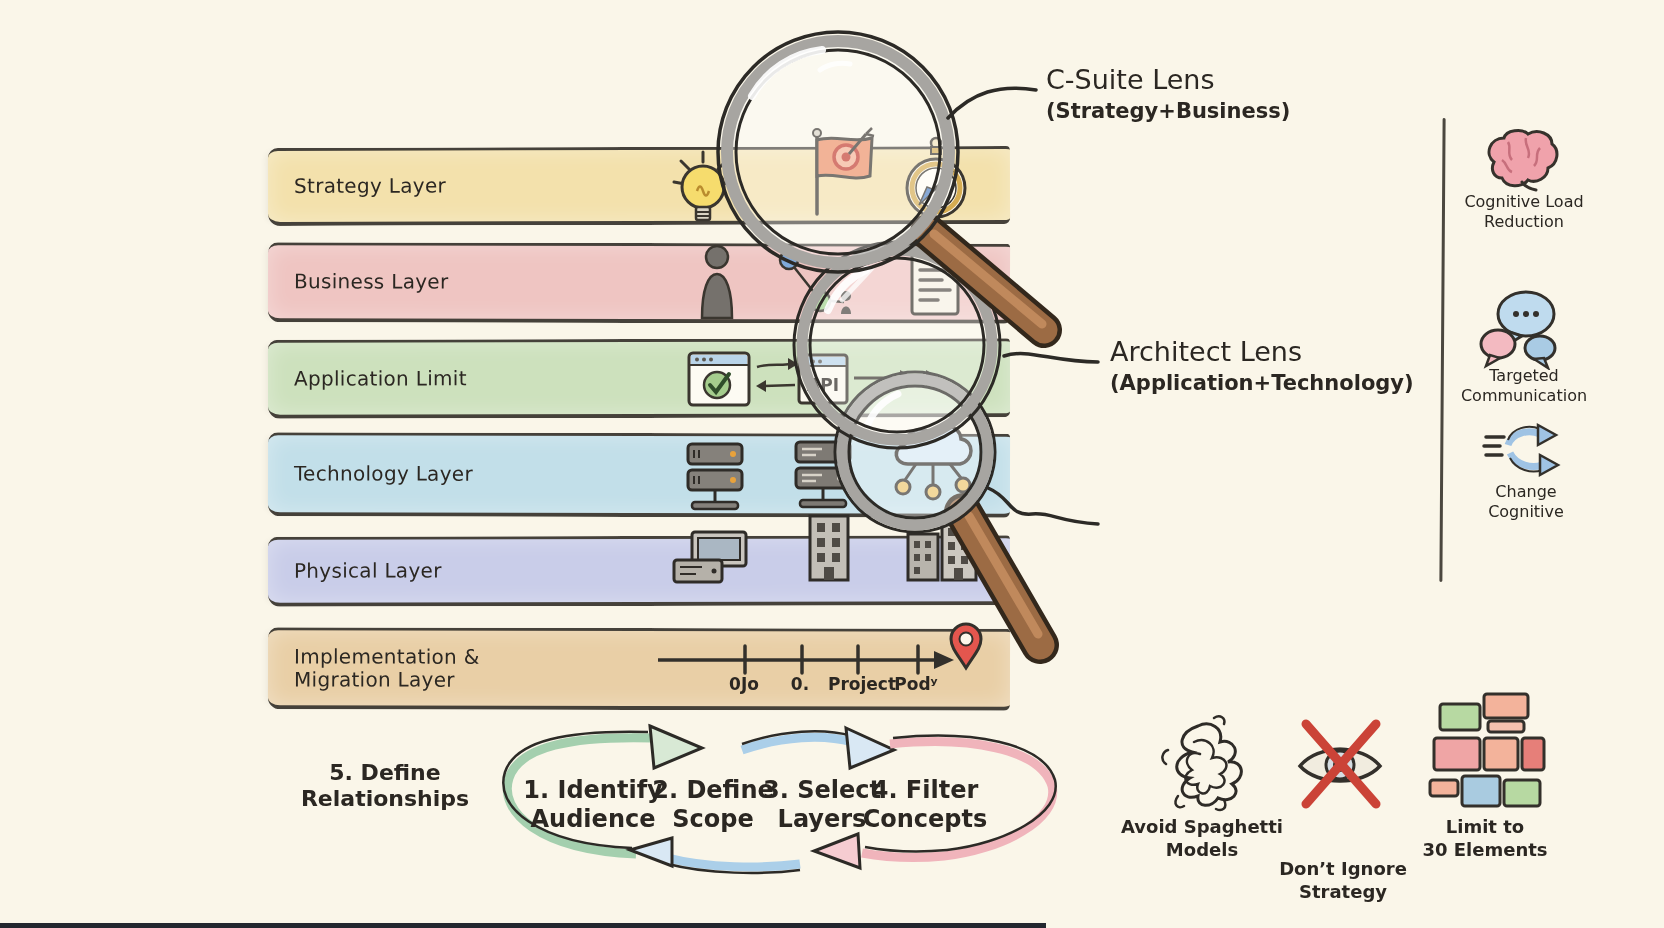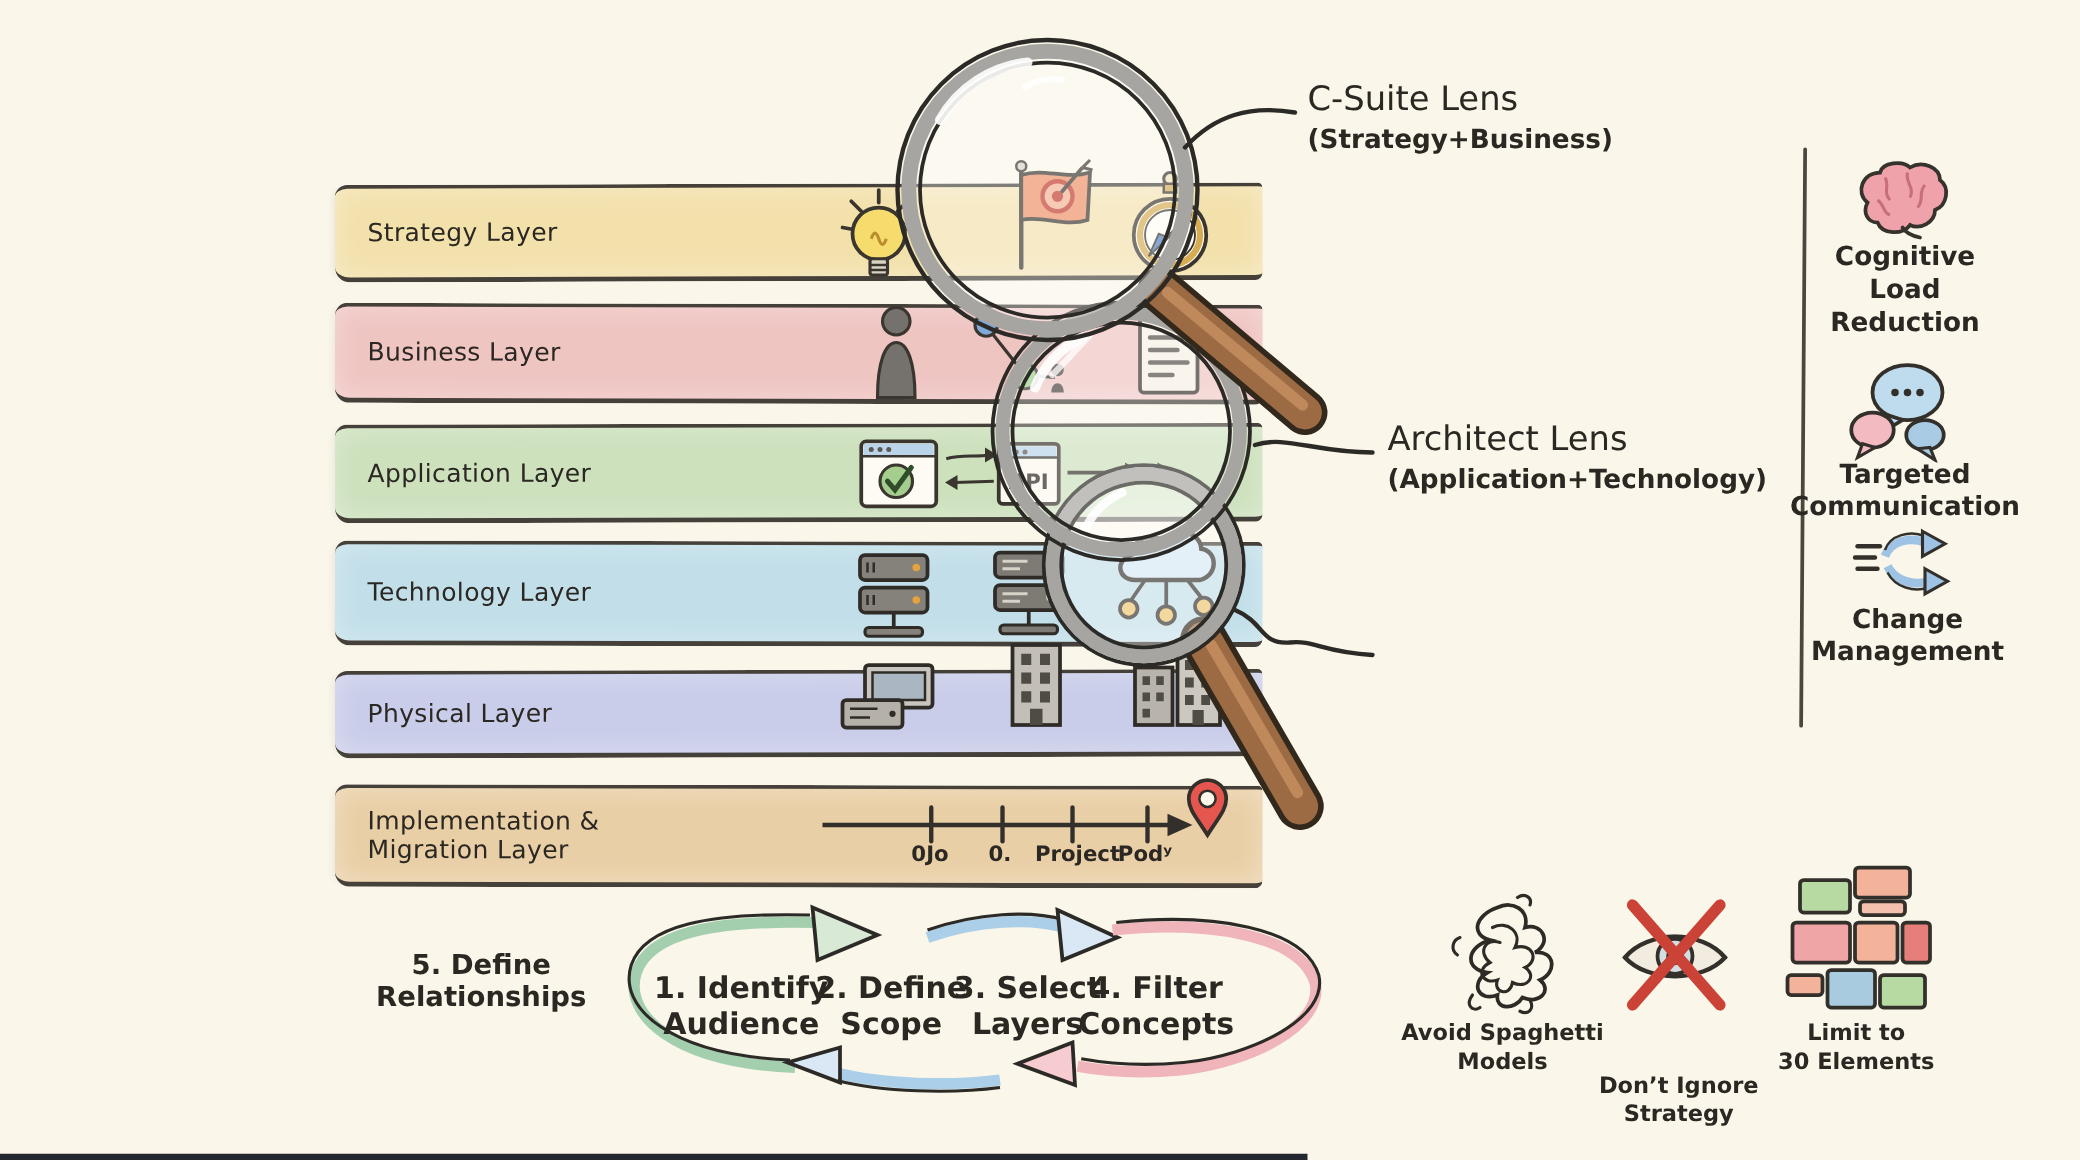--- a/index.html
+++ b/index.html
@@ -18,21 +18,21 @@
   .b5{top:536px;height:70px;background:#c9cde9;transform:rotate(-.12deg);}
   .b6{top:628px;height:82px;background:#e9cfa6;transform:rotate(.1deg);}
   .icn{position:absolute;}
   .overlay{position:absolute;left:0;top:0;pointer-events:none;}
   
   .lens-label{position:absolute;line-height:1.15;}
   .lens-title{display:block;font-size:27px;font-weight:normal;}
   .lens-sub{display:block;font-size:21px;font-weight:bold;margin-top:4px;}
   
   .divider{position:absolute;left:1441px;top:118px;width:3px;height:464px;background:#4b473f;border-radius:2px;transform:rotate(.4deg);}
-  .benefit-label{position:absolute;transform:translateX(-50%);text-align:center;font-size:21px;font-weight:bold;
+  .benefit-label{position:absolute;transform:translateX(-50%);text-align:center;font-size:16px;font-weight:normal;
                  line-height:1.25;white-space:pre-line;}
   
   .side-step{position:absolute;transform:translateX(-50%);text-align:center;font-size:22px;font-weight:bold;
              line-height:1.2;white-space:pre-line;}
   .step{position:absolute;transform:translateX(-50%);text-align:center;font-size:24px;font-weight:bold;
         line-height:1.2;white-space:pre-line;}
   .tip-label{position:absolute;transform:translateX(-50%);text-align:center;font-size:18px;font-weight:bold;
              line-height:1.3;white-space:pre-line;}
   .tl-label{position:absolute;transform:translateX(-50%);font-size:17px;font-weight:bold;}
   .bottom-strip{position:absolute;left:0;top:923px;width:1046px;height:5px;background:#23272f;}
@@ -42,21 +42,21 @@
 
 <div class="canvas">
 
   <div class="band b1">
     <span class="band-label">Strategy Layer</span>
   </div>
   <div class="band b2">
     <span class="band-label">Business Layer</span>
   </div>
   <div class="band b3">
-    <span class="band-label">Application Layer</span>
+    <span class="band-label">Application Limit</span>
   </div>
   <div class="band b4">
     <span class="band-label">Technology Layer</span>
   </div>
   <div class="band b5">
     <span class="band-label">Physical Layer</span>
   </div>
   <div class="band b6">
     <span class="band-label">Implementation &amp;
 Migration Layer</span>
@@ -350,21 +350,21 @@
         <line x1="4" y1="33" x2="20" y2="33"></line>
     </g>
     <path d="M 26,23 C 30,11 46,7 58,12" fill="none" stroke="#9fc3e4" stroke-width="7"></path>
     <path d="M 26,23 C 30,11 46,7 58,12" fill="none" stroke="#33302b" stroke-width="2" transform="translate(0,-5)"></path>
     <polygon points="56,3 74,13 56,23" fill="#9fc3e4" stroke="#33302b" stroke-width="2.5"></polygon>
     <path d="M 28,31 C 34,43 50,47 60,43" fill="none" stroke="#9fc3e4" stroke-width="7"></path>
     <path d="M 28,31 C 34,43 50,47 60,43" fill="none" stroke="#33302b" stroke-width="2" transform="translate(0,5)"></path>
     <polygon points="58,33 76,43 58,53" fill="#9fc3e4" stroke="#33302b" stroke-width="2.5"></polygon>
   </svg>
   <div class="benefit-label" style="left:1526px;top:482px">Change
-Management</div>
+Cognitive</div>
 
   <div class="side-step" style="left:385px;top:760px">5. Define
 Relationships</div>
   <div class="step" style="left:593px;top:776px">1. Identify
 Audience</div>
   <div class="step" style="left:713px;top:776px">2. Define
 Scope</div>
   <div class="step" style="left:822px;top:776px">3. Select
 Layers</div>
   <div class="step" style="left:925px;top:776px">4. Filter

